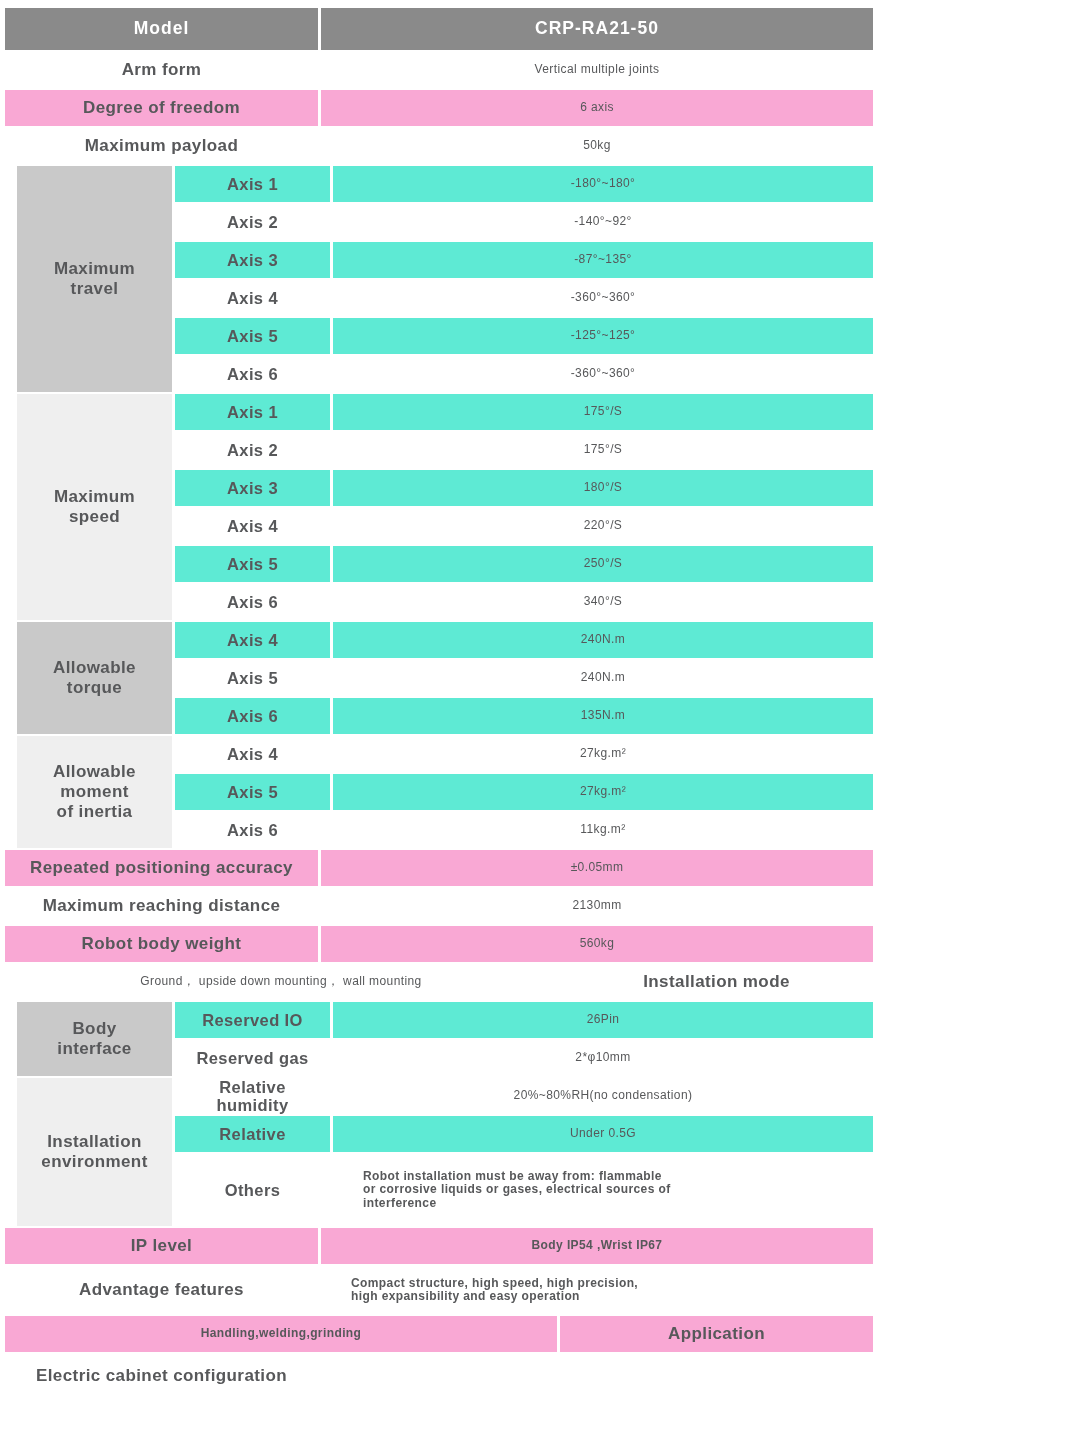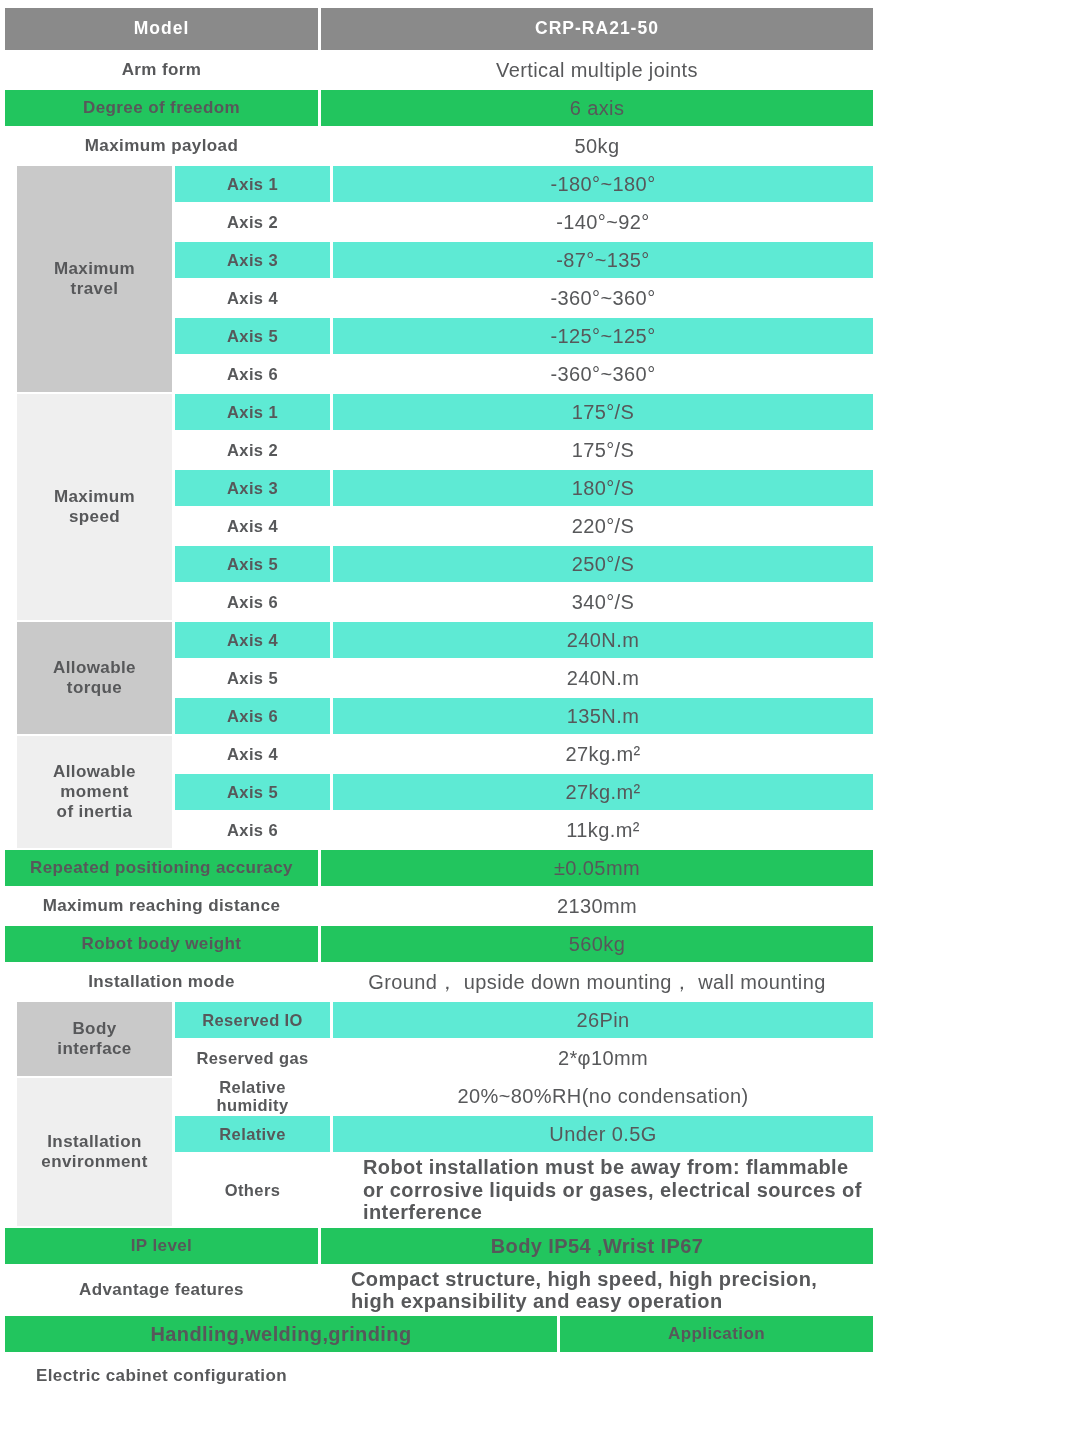--- a/index.html
+++ b/index.html
@@ -17,23 +17,23 @@
   .row, .section { display: flex; gap: 3px; margin-bottom: 2px; }
   .cell {
     display: flex; align-items: center; justify-content: center;
     text-align: center; line-height: 1.12;
     box-sizing: border-box;
   }
   .lbl {
     flex: 0 0 313px;
     font-weight: bold; font-size: 17px; letter-spacing: 0.4px;
   }
-  .val { flex: 1 1 auto; font-size: 20px; letter-spacing: 0.4px; font-weight: normal; }
+  .val { flex: 1 1 auto; font-size: 12px; letter-spacing: 0.4px; font-weight: normal; }
   .val.bold { font-weight: bold; }
-  .row.gray .cell { background: #22c55e; }
+  .row.gray .cell { background: #f9a8d4; }
   .row.white .cell { background: #ffffff; }
 
   .hdr { height: 42px; }
   .hdr .cell { background: #8a8a8a; color: #ffffff; font-weight: bold; }
   .hdr .lbl, .hdr .val { font-size: 17.5px; letter-spacing: 1px; }
 
   .r36 { height: 36px; }
   .h48 { height: 48px; }
   .h44 { height: 44px; }
 
@@ -186,22 +186,22 @@
   </div>
   <div class="row white r36">
     <div class="cell lbl">Maximum reaching distance</div>
     <div class="cell val">2130mm</div>
   </div>
   <div class="row gray r36">
     <div class="cell lbl">Robot body weight</div>
     <div class="cell val">560kg</div>
   </div>
   <div class="row white r36">
+    <div class="cell val">Ground， upside down mounting， wall mounting</div>
     <div class="cell lbl">Installation mode</div>
-    <div class="cell val">Ground， upside down mounting， wall mounting</div>
   </div>
 
   <div class="section">
     <div class="side dark">Body
 interface</div>
     <div class="sec-rows">
       <div class="srow gray">
         <div class="cell sub">Reserved IO</div>
         <div class="cell val">26Pin</div>
       </div>

